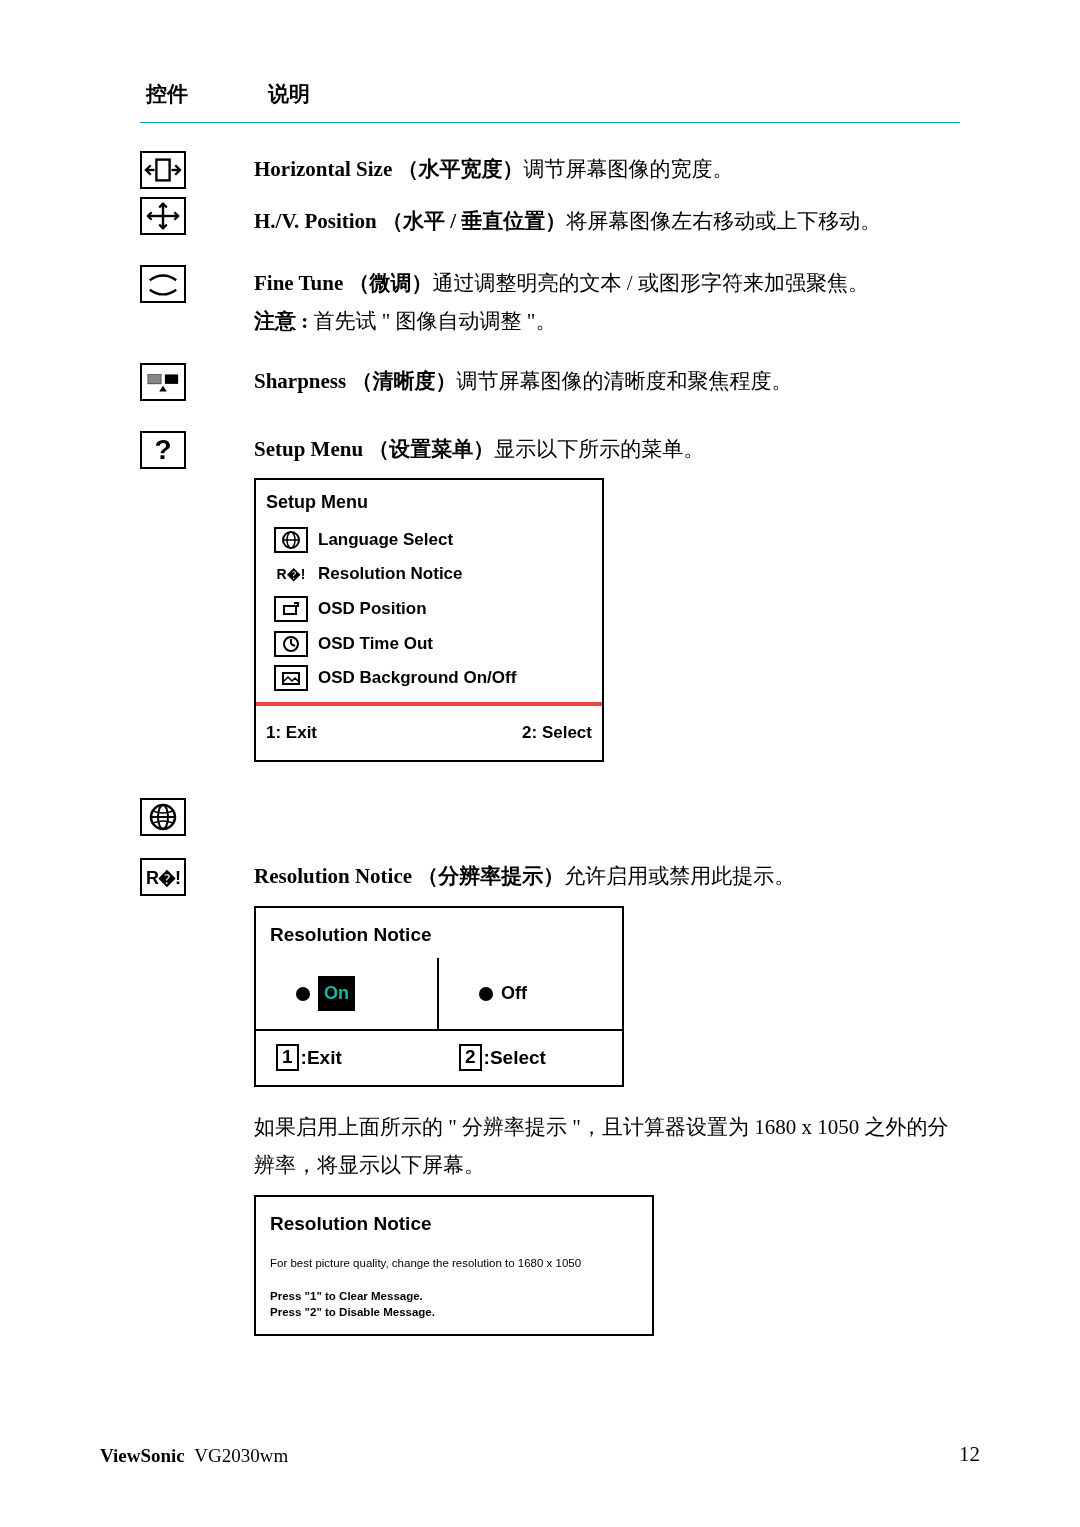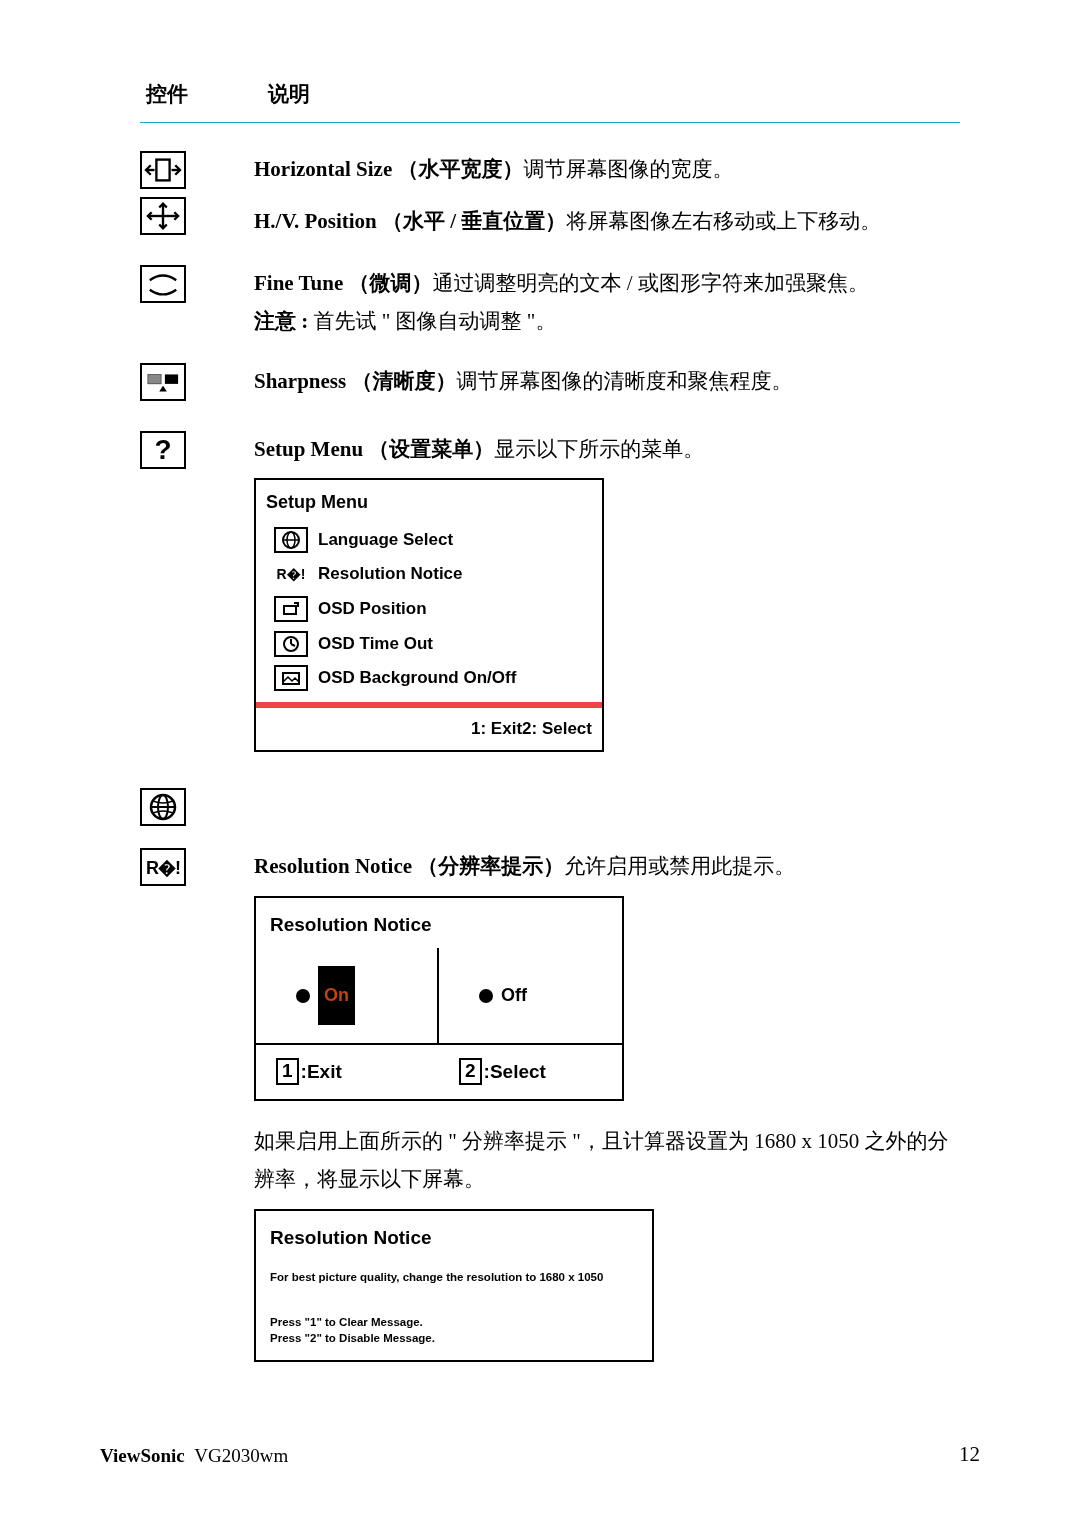--- a/index.html
+++ b/index.html
@@ -91,23 +91,23 @@
     display:flex; align-items:center; gap:10px;
     padding: 2px 0;
   }
   .setup-box .mini-icon {
     width: 34px; height: 26px; border:2px solid #000;
     display:flex; align-items:center; justify-content:center;
     font-size:13px;
   }
   .setup-box .item.noborder .mini-icon { border:none; }
   .setup-box .footer {
-    border-top: 6px solid #ef4444;
-    display:flex; justify-content:flex-end;
-    padding: 6px 10px;
+    border-top: 4px solid #ef4444;
+    display:flex; justify-content:space-between;
+    padding: 12px 10px;
   }
   
   .resbox1 {
     border: 2.5px solid #000;
     width: 370px;
     font-family: Arial, sans-serif;
     font-weight: bold;
     margin-top: 10px;
     margin-bottom: 22px;
   }
@@ -120,21 +120,21 @@
     border-bottom: 2.5px solid #000;
   }
   .resbox1 .opt {
     width:50%;
     padding: 18px 0 18px 40px;
     display:flex; align-items:center; gap:8px;
     font-size:18px;
   }
   .resbox1 .opt:first-child { border-right: 2px solid #000; }
   .bullet { width:14px; height:14px; background:#000; border-radius:50%; display:inline-block; }
-  .hl { background:#000; color:#c2410c; padding:13px 6px;text-align:center; }
+  .hl { background:#000; color:#14b8a6; padding:1px 6px;text-align:center; }
   .resbox1 .footer {
     display:flex;
     font-size:19px;
   }
   .resbox1 .footer > div {
     width:50%; padding:10px 0 10px 20px;
     display:flex; align-items:center; gap:2px;
   }
   .keybox {
     border:2px solid #000; padding:0 4px; font-family: Arial; font-weight:bold;
@@ -142,21 +142,21 @@
   }
   
   .resbox2 {
     border: 2.5px solid #000;
     width: 400px;
     font-family: Arial, sans-serif;
     padding: 10px 14px 14px 14px;
     margin-top: 10px;
   }
   .resbox2 .title { font-weight:bold; font-size:19px; margin-bottom:12px; }
-  .resbox2 .line1 { font-weight:bold; font-size:11.5px; margin-bottom:28px; }
+  .resbox2 .line1 { font-weight:normal; font-size:11.5px; margin-bottom:16px; }
   .resbox2 .line2 { font-weight:bold; font-size:11.5px; line-height:1.35; }
   .footer-brand {
     position: absolute;
     bottom: 60px;
     left: 100px;
     font-family: Liberation Serif, serif;
     font-size: 19px;
   }
   .footer-brand .bold { font-weight: bold; }
   .footer-page {

